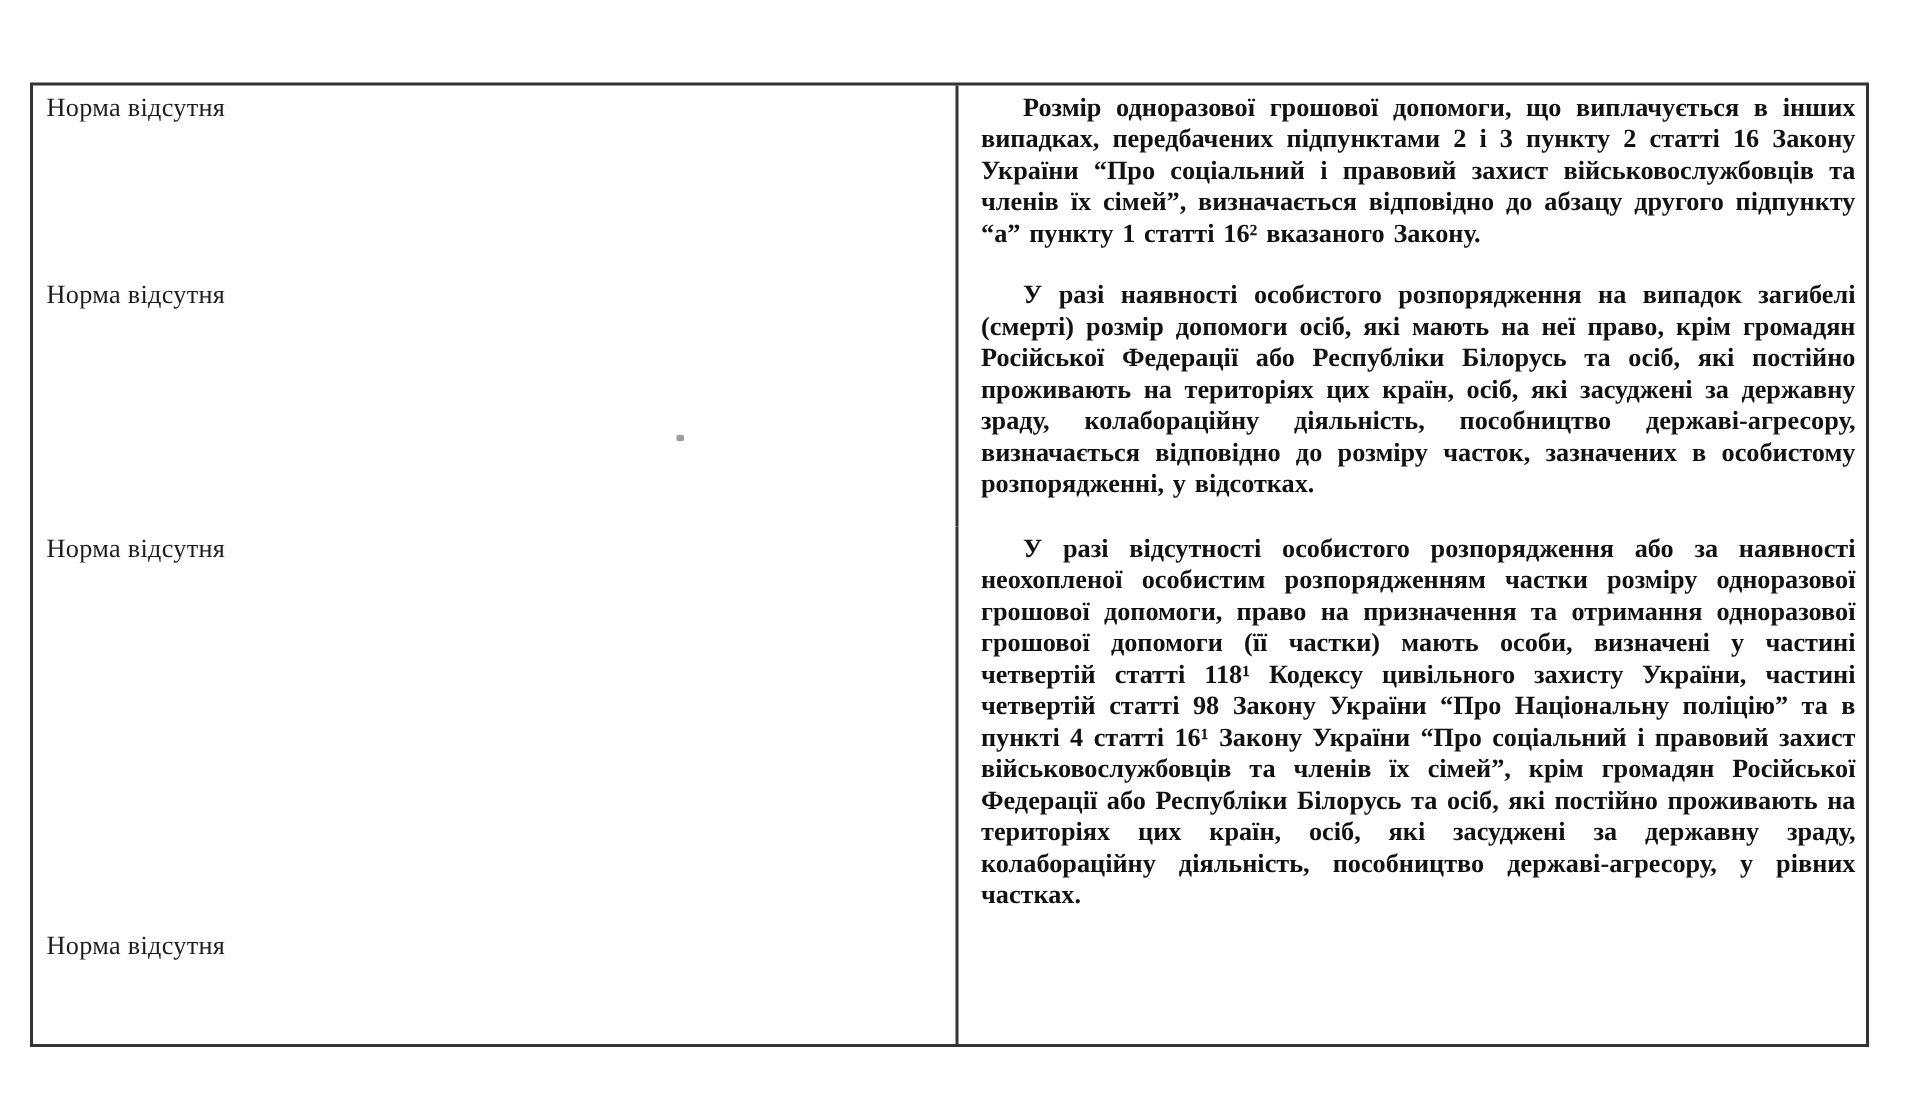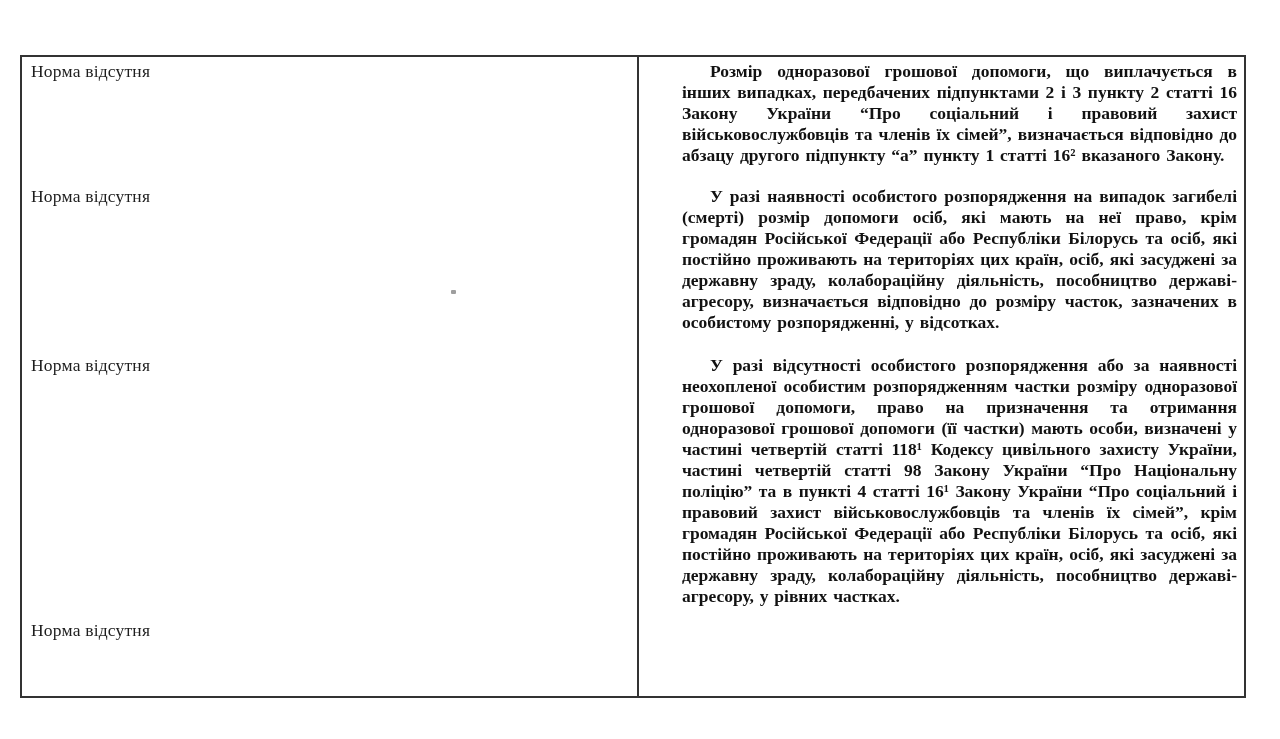--- a/index.html
+++ b/index.html
@@ -45,21 +45,20 @@
   }
   .cell.left {
     width: 617px;
     flex: none;
     border-right: 2px solid #333333;
     padding: 4px 10px 0 9px;
   }
   .cell.right {
     flex: 1;
     padding: 4px 7px 0 15px;
-    margin-left: 28px;
   }
   .norm-label {
     font-size: 17.5px;
     line-height: 21px;
     color: #1e1e1e;
     letter-spacing: 0.2px;
   }
   .para {
     margin: 0;
     font-weight: bold;

